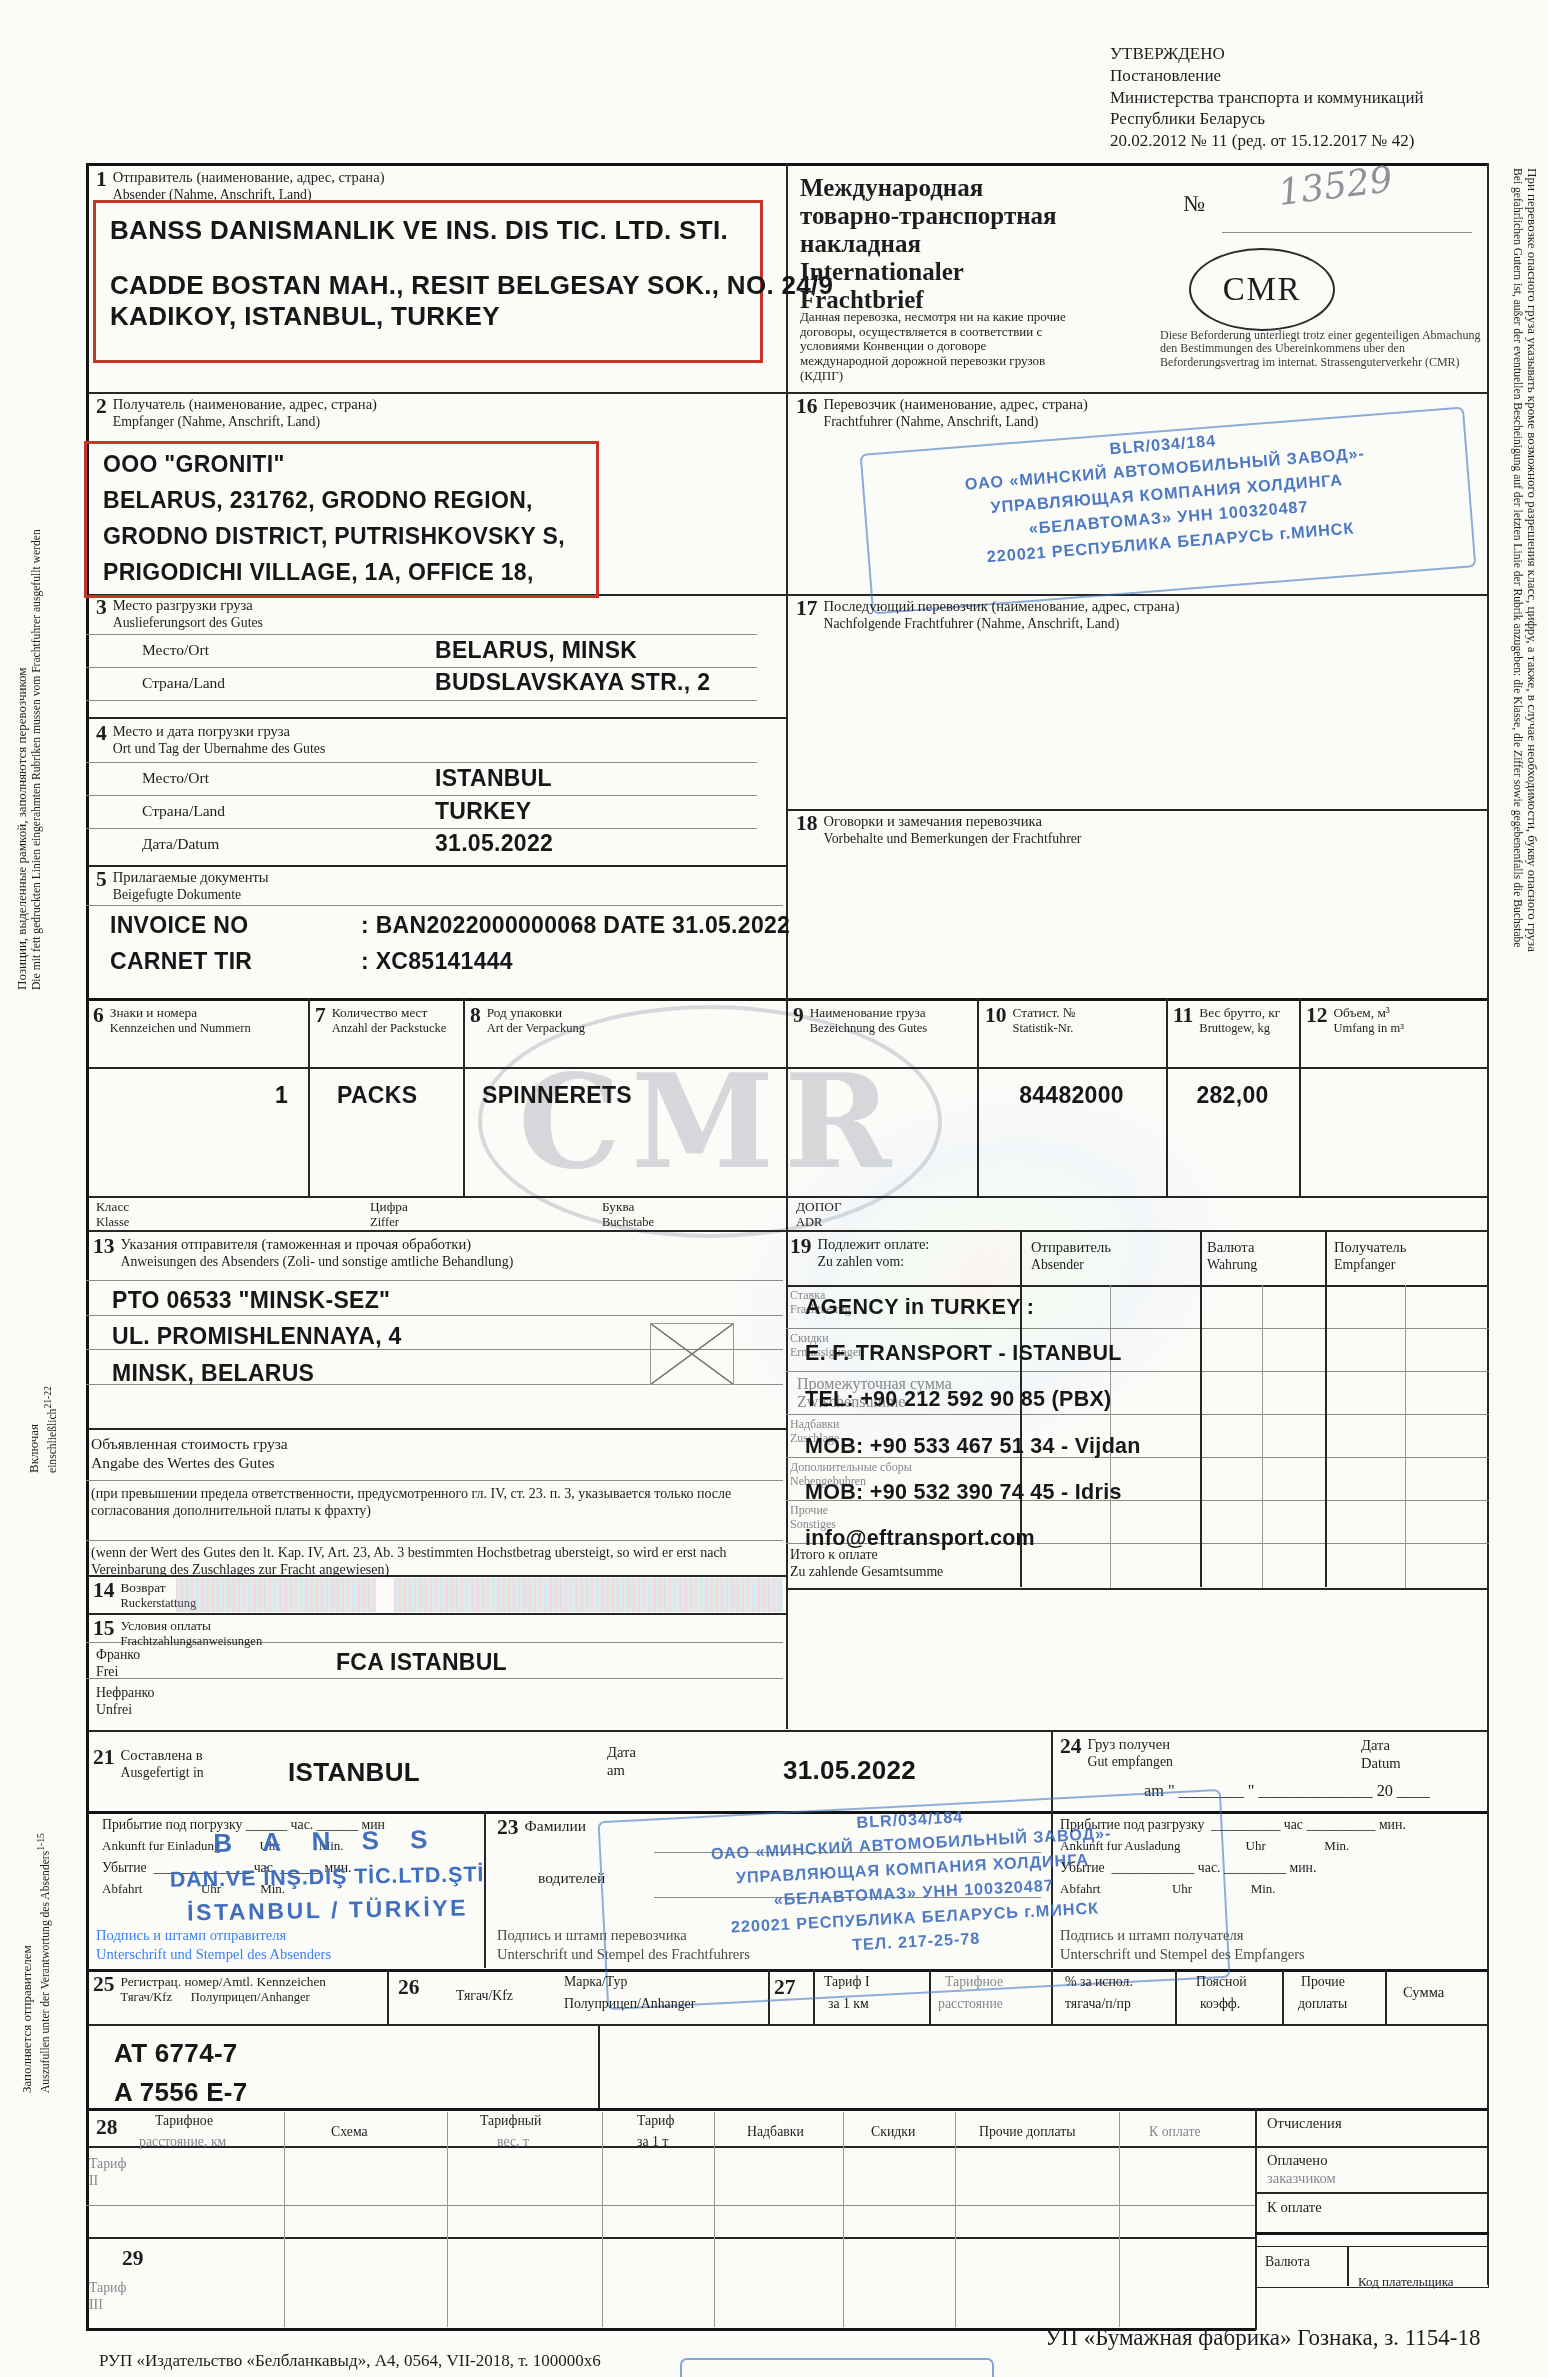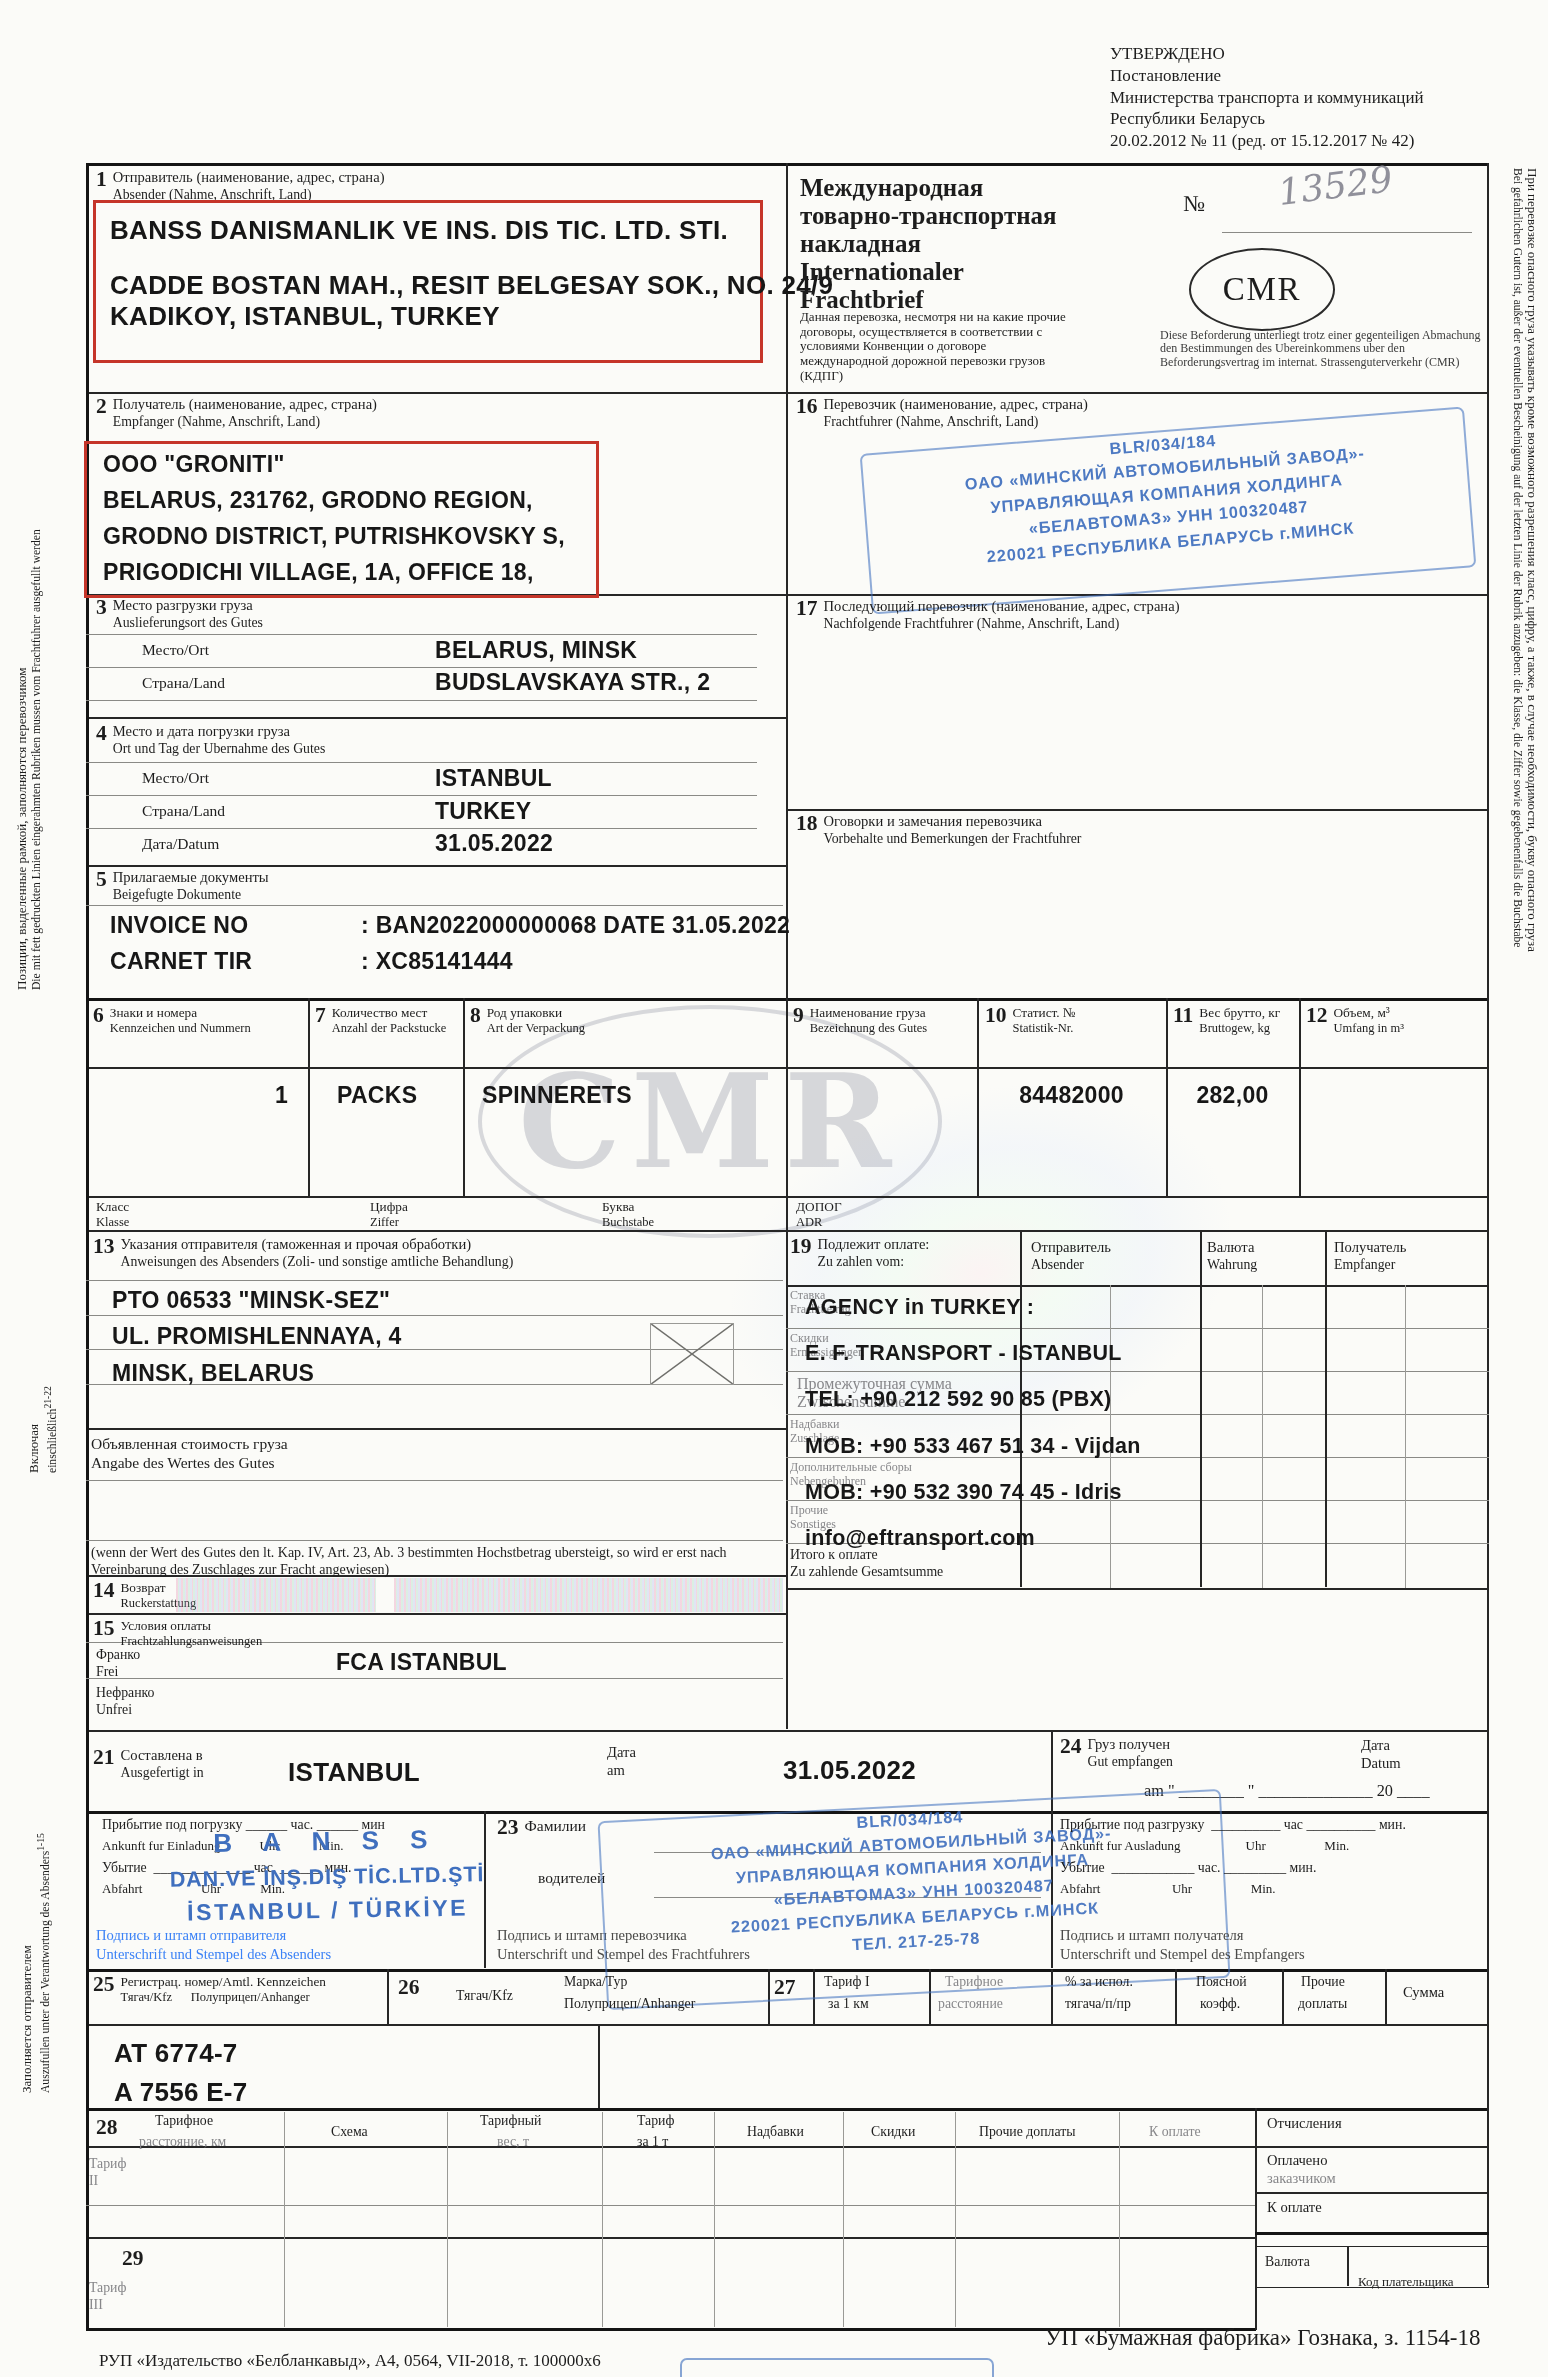--- a/index.html
+++ b/index.html
@@ -403,20 +403,21 @@
   <div class="v typed t25" style="left:805px;top:1295px;">AGENCY in TURKEY  :</div>
   <div class="v typed t25" style="left:805px;top:1341px;">E. F. TRANSPORT - ISTANBUL</div>
   <div class="v typed t25" style="left:805px;top:1387px;">TEL: +90 212 592 90 85 (PBX)</div>
   <div class="v typed t25" style="left:805px;top:1434px;">MOB: +90 533 467 51 34 - Vijdan</div>
   <div class="v typed t25" style="left:805px;top:1480px;">MOB: +90 532 390 74 45 - Idris</div>
   <div class="v typed t25" style="left:805px;top:1526px;">info@eftransport.com</div>
 
   <div class="v" style="left:91px;top:1434px;font-size:15.5px;line-height:1.25;">
     <span>Объявленная стоимость груза</span><br><span>Angabe des Wertes des Gutes</span>
   </div>
+  <div class="v" style="left:91px;top:1485px;width:688px;font-size:14px;line-height:1.22;">(при превышении предела ответственности, предусмотренного гл. IV, ст. 23. п. 3, указывается только после согласования дополнительной платы к фрахту)</div>
   <div class="v" style="left:91px;top:1544px;width:688px;font-size:14px;line-height:1.22;">(wenn der Wert des Gutes den lt. Kap. IV,  Art. 23, Ab. 3 bestimmten Hochstbetrag ubersteigt, so wird er erst nach Vereinbarung des Zuschlages zur Fracht angewiesen)</div>
 
   <div class="v fhead" style="left:93px;top:1580px;">
     <span class="bn">14</span>
     <span class="lbl sm">
         <span class="lr">Возврат</span>
         <span class="ld">Ruckerstattung</span>
       </span>
   </div>
   <div class="hatch" style="left:176px;top:1578px;width:200px;height:34px;"></div>

